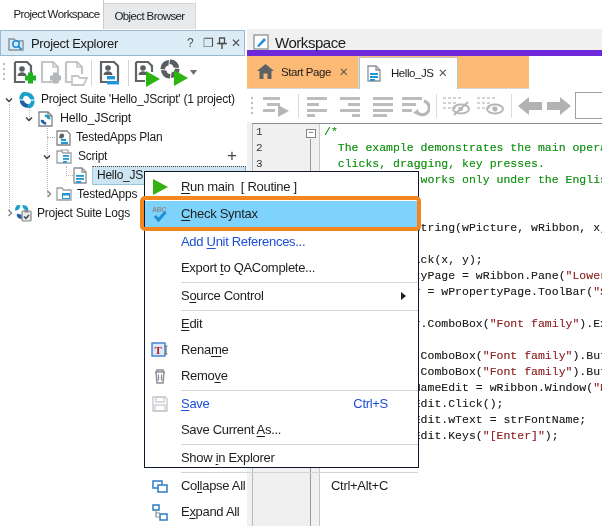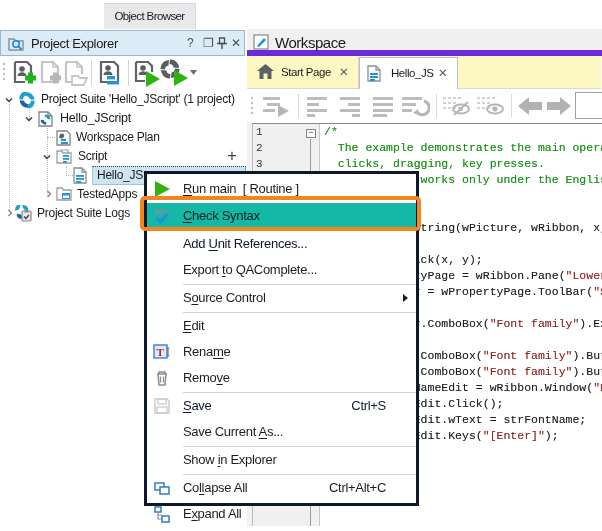--- a/index.html
+++ b/index.html
@@ -18,55 +18,56 @@
 #ltb{left:0;top:56px;width:243px;height:34px;background:#fff}
 .vsep{position:absolute;width:1px;background:#d5d5d5}
 .tree-row{position:absolute;font-size:12px;letter-spacing:-.25px;color:#1b1b1b;line-height:19px;height:19px}
 .chev{position:absolute;width:8px;height:8px}
 #sel5{position:absolute;left:92px;top:166px;width:154px;height:19px;background:#cde5f2;border:1px solid #9cc4da;border-right:1px solid #7d99ab;border-top:1px dotted #4a3a35}
 .guide{position:absolute;border-left:1px dotted #b9b9b9;width:0}
 .hguide{position:absolute;border-top:1px dotted #b9b9b9;height:0}
 
 #wshead{left:247px;top:29px;width:425px;height:27px;background:#f0f0f1;border-bottom:6px solid #6d28d9;
  font-size:15px;letter-spacing:-.45px;color:#1b1b1b;line-height:27px}
-#tabrow{left:247px;top:56px;width:354px;height:33px;background:#fef9c3;border-bottom:1px solid #d6d8da}
+#tabrow{left:247px;top:56px;width:282px;height:33px;background:#fdba74;border-bottom:1px solid #d6d8da}
 #sptab{position:absolute;left:0;top:0;width:112px;height:32px;border-right:1px solid #d6d8da;
  font-size:11.5px;letter-spacing:-.45px;color:#1b1b1b;line-height:32px}
 #hjtab{position:absolute;left:112px;top:1px;width:99px;height:32px;background:#fff;
  border:1px solid #bcc0c4;border-bottom:none;font-size:11.5px;letter-spacing:-.45px;color:#1b1b1b;line-height:30px}
 #etb{left:247px;top:89px;width:355px;height:33px;background:#fff}
 #searchbox{left:575px;top:92px;width:30px;height:27px;background:#fff;border:1px solid #9aa2a8}
 
 #editor{left:252px;top:123px;width:350px;height:408px;border-top:1px solid #868d93;border-left:1px solid #b9bcbe;background:#fff}
 #gutter{position:absolute;left:0;top:0;width:67px;height:408px;background:#f0f0f1;border-right:1px solid #c6c8ca;
  font-family:"Liberation Mono",monospace;font-size:11px;color:#333;line-height:16px;padding:0 0 0 3px;white-space:pre}
 #foldcol{position:absolute;left:53px;top:5px;width:10px;height:9px;border:1px solid #848484;background:#fff;
  font-family:"Liberation Mono",monospace;font-size:9px;line-height:7px;text-align:center;color:#333}
 #foldline{position:absolute;left:57px;top:15px;width:1px;height:393px;background:#9a9a9a}
 #code{position:absolute;left:71px;top:0;font-family:"Liberation Mono",monospace;font-size:11.5px;
  line-height:16px;color:#1c1c1c;white-space:pre;text-shadow:0 0 .5px rgba(0,0,0,.35)}
 #code .c{color:#089b08}
 #code .s{color:#9b2121}
 
-#menu{left:144px;top:171px;width:275px;height:335px;background:#fff;border:3px solid #0f172a;
+#menu{left:144px;top:171px;width:275px;height:297px;background:#fff;border:1px solid #0f172a;
 font-size:13px;letter-spacing:-.3px;color:#1e1e1e}
 .mi{position:relative;height:26px;line-height:26px}
 .mi.first{height:29px;line-height:29px}
 .mi .lbl{position:absolute;left:36px;top:0}
 .mi .sc{position:absolute;right:30px;top:0}
 .mi .ic{position:absolute;left:6px;top:4px;width:18px;height:18px}
-.mi.dis{color:#0f172a}
-.mi.hl{background:#14b8a6}
+.mi.dis{color:#1d4ed8}
+.mi.hl{background:#7dd3fc}
 .msep{height:0;border-top:1px solid #d4d4d4;margin:1px 0 0 36px}
 #orange{left:140px;top:196px;width:281px;height:35px;border:4px solid #f5851f;border-radius:5px;z-index:30}
 u{text-underline-offset:2px}
 </style></head>
 <body>
 <div id="page">
 
+<div class="abs" id="tt1" style="text-indent:10px">Project Workspace</div>
 <div class="abs" id="tt2">Object Browser</div>
 
 <div class="abs" id="pehead">
  <svg class="abs" style="left:7px;top:5px" width="18" height="16" viewBox="0 0 18 16">
   <path d="M1 3 h5 l2 2 h7 v9 h-14 z" fill="none" stroke="#8a9096" stroke-width="1.4"></path>
   <circle cx="8" cy="8" r="3.2" fill="none" stroke="#1d8ddd" stroke-width="1.6"></circle>
   <line x1="10.4" y1="10.4" x2="13.5" y2="13.5" stroke="#1d8ddd" stroke-width="1.8"></line>
  </svg>
  <span class="t">Project Explorer</span>
  <span class="ri" style="left:186px">?</span>
@@ -203,21 +204,21 @@
   <path d="M7 0.5 c4 -1.3 7 1.8 6 4.8 l-4 -0.9 z" fill="#1ba0c8"></path>
   <path d="M13.5 7.5 c1.3 4 -1.8 7 -4.8 6 l0.9 -4 z" fill="#1ba0c8"></path>
   <path d="M8 13.5 c-4 1.3 -7 -1.8 -6 -4.8 l4 0.9 z" fill="#1e5fa8"></path>
   <path d="M0.5 6 c-1.3 -4 1.8 -7 4.8 -6 l-0.9 4 z" fill="#1ba0c8"></path>
   <rect x="7" y="6" width="9" height="10" rx="1" fill="#e9e9e9" stroke="#84898e" stroke-width="1.2"></rect>
   <rect x="9.5" y="5" width="4" height="2.5" fill="#84898e"></rect>
   <path d="M9 11.5 l2 2 l3 -3.5" fill="none" stroke="#3c4043" stroke-width="1.4"></path>
  </svg>
  <div class="tree-row" style="left:41px;top:90px">Project Suite 'Hello_JScript' (1 project)</div>
  <div class="tree-row" style="left:60px;top:109px;font-weight:normal;font-size:12.5px;letter-spacing:-.2px">Hello_JScript</div>
- <div class="tree-row" style="left:76px;top:128px">Workspace Plan</div>
+ <div class="tree-row" style="left:76px;top:128px">TestedApps Plan</div>
  <div class="tree-row" style="left:78px;top:147px">Script</div>
  <div class="tree-row" style="left:227px;top:146px;font-size:17px;color:#444;font-weight:400">+</div>
  <div class="tree-row" style="left:97px;top:166px">Hello_JS</div>
  <div class="tree-row" style="left:77px;top:185px">TestedApps</div>
  <div class="tree-row" style="left:37px;top:204px">Project Suite Logs</div>
 </div>
 <div class="abs" style="left:247px;top:56px;width:5px;height:475px;background:#eff1f2"></div>
 
 <div class="abs" id="wshead">
  <svg class="abs" style="left:6px;top:5px" width="17" height="17" viewBox="0 0 17 17">

